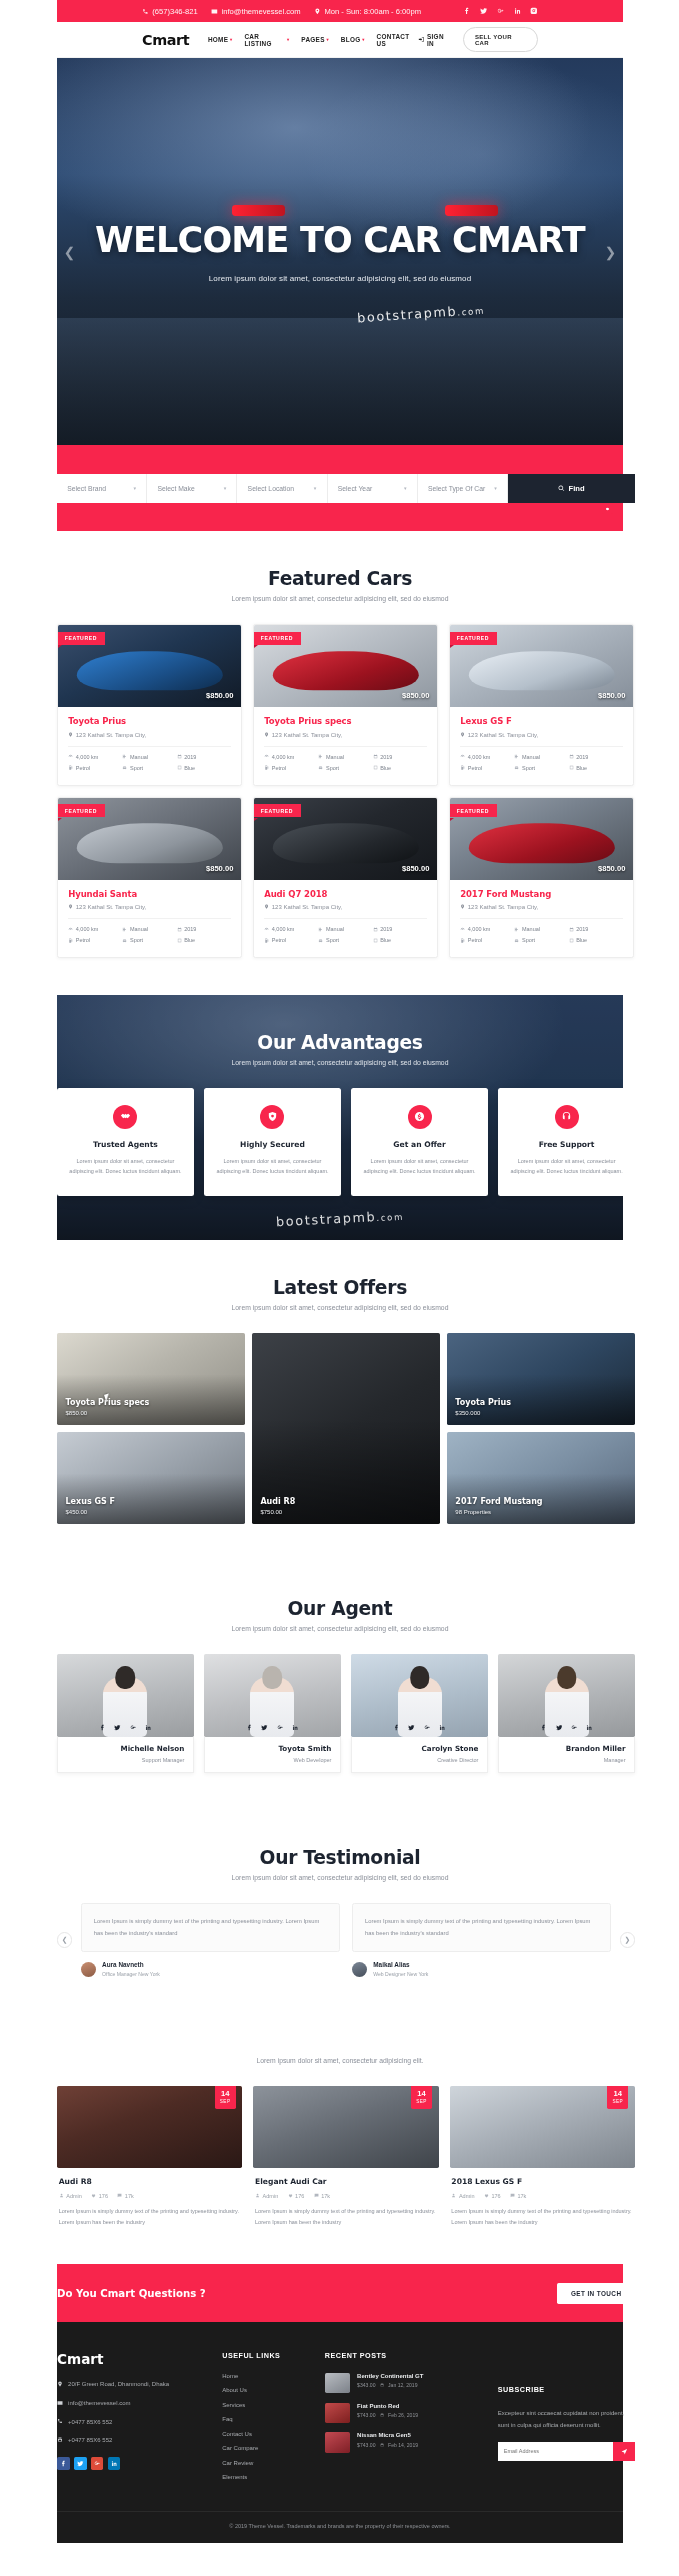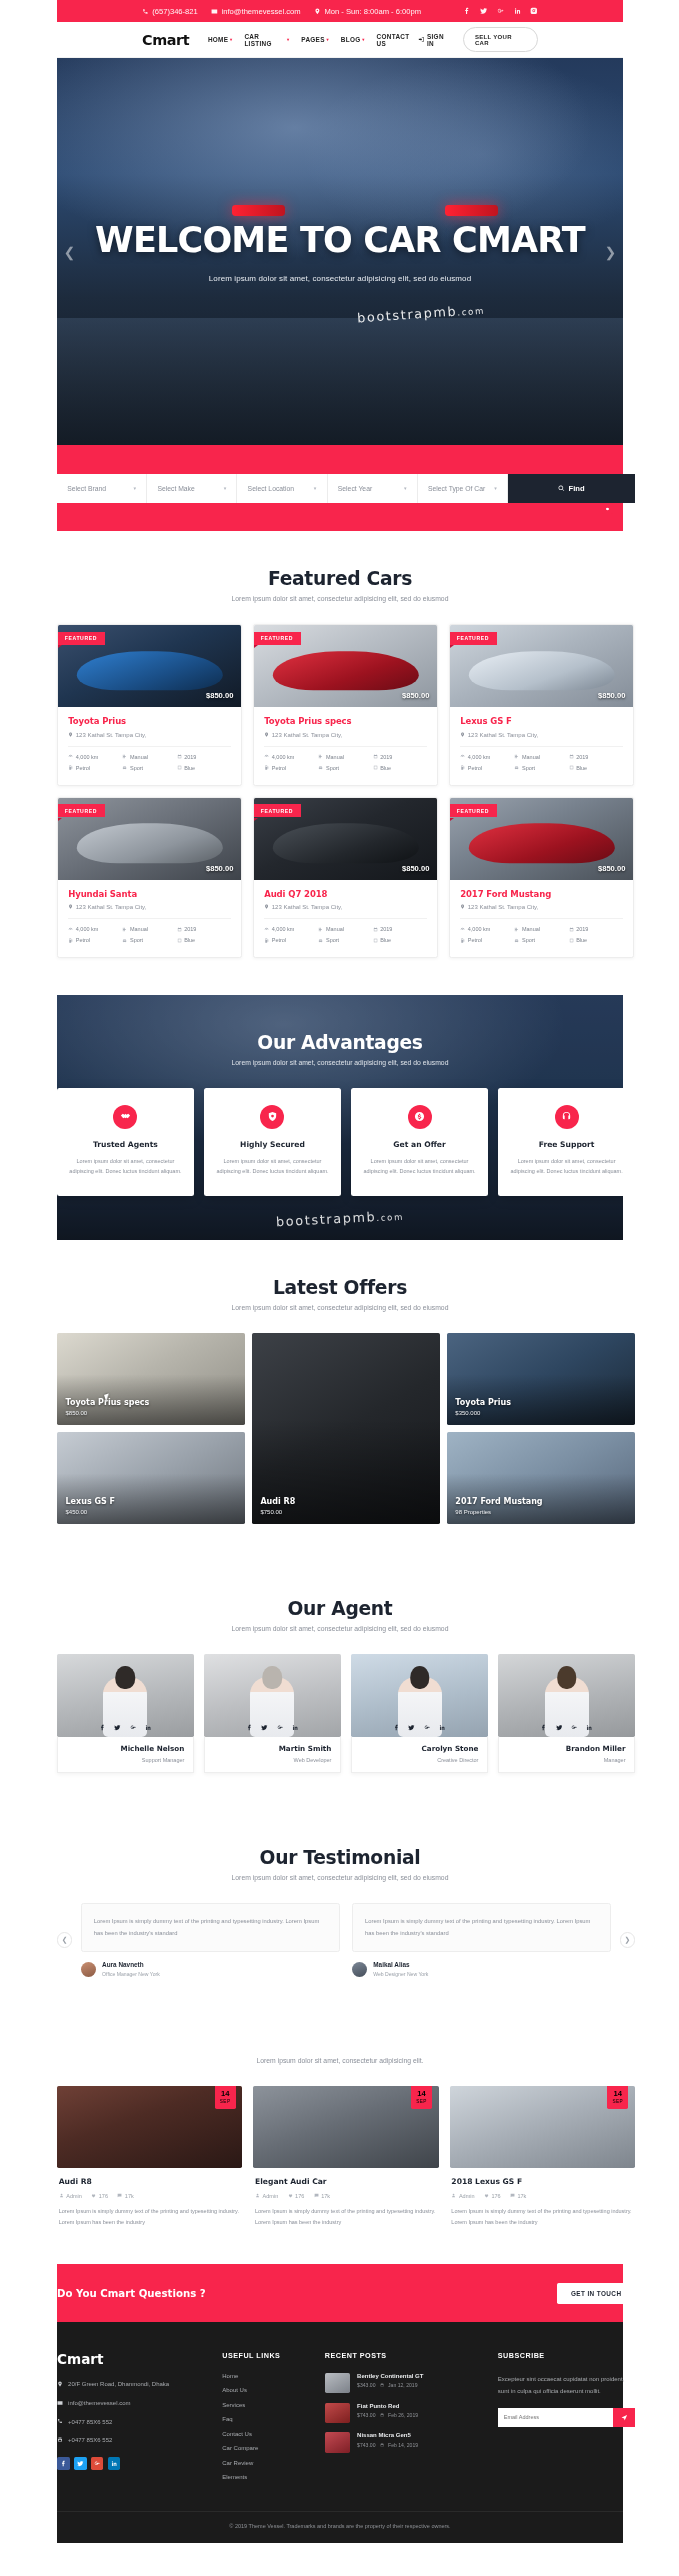--- a/index.html
+++ b/index.html
@@ -276,21 +276,21 @@
   .tauth .ps { font-size:5.1px; color:#9aa0a8; margin-top:2.5px; }
 
   
   .blogs { width:578px; margin:0 auto; display:flex; gap:11px; }
   .blog { flex:1; }
   .blog-img { height:82px; position:relative; overflow:hidden; border-radius:1.7px; }
   .bi-1 { background:linear-gradient(160deg,#6f4036 0%,#4d2b24 40%,#2a1815 100%); }
   .bi-2 { background:linear-gradient(160deg,#8d939b 0%,#676d75 45%,#3f444a 100%); }
   .bi-3 { background:linear-gradient(160deg,#cfd5db 0%,#a9b0b8 45%,#7e858d 100%); }
   .date {
-    position:absolute; right:6.8px; top:0; background:#f8254c; color:#000000;
+    position:absolute; right:6.8px; top:0; background:#f8254c; color:#ffffff;
     text-align:center; padding:4.2px 5.1px 4.2px; border-radius:0 0 1.7px 1.7px;
   }
   .date .d { font-size:7.6px; font-weight:bold; line-height:1; }
   .date .m { font-size:4.7px; letter-spacing:0.4px; margin-top:1.7px; }
   .blog-body { padding:9.3px 1.7px 0; }
   .blog-body h4 { font-size:7.6px; font-weight:bold; color:#1d2430; font-family:"DejaVu Sans", sans-serif;}
   .blog-meta { display:flex; gap:9.3px; margin:6.8px 0 6.8px; }
   .blog-meta span { font-size:5.5px; color:#9aa0a8; display:flex; align-items:center; gap:2.5px; }
   .blog-meta svg { width:5.1px; height:5.1px; fill:#b2b7bf; }
   .blog-body p { font-size:5.5px; color:#8a8f99; line-height:1.95; }
@@ -305,21 +305,21 @@
     background:#fff; color:#1d2430; font-size:6.4px; font-weight:bold; letter-spacing:0.4px;
     padding:6.8px 13.6px; border-radius:1.7px; cursor:pointer;
   }
 
   
   .footer { background:#1b1b1b; padding:29px 0 0; color:#b9bcc0; }
   .foot-in { width:578px; margin:0 auto; display:flex; gap:15.3px; }
   .fc1 { width:153px; }
   .fc2 { width:89px; }
   .fc3 { width:161px; }
-  .fc4 { width:140px; }
+  .fc4 { width:140px;margin-top:34px; }
   .flogo { font-size:13.6px; font-weight:bold; color:#fff; font-family:"DejaVu Sans", sans-serif; margin-bottom:12px; }
   .fline { display:flex; gap:5.1px; align-items:flex-start; font-size:6px; color:#a8abaf; margin-bottom:8.5px; line-height:1.7; }
   .fline svg { width:6px; height:6px; fill:#cfd2d6; flex:0 0 6px; margin-top:1.7px; }
   .fsoc { display:flex; gap:4.2px; margin-top:12px; }
   .fsoc a { width:12.7px; height:12.7px; border-radius:1.7px; display:flex; align-items:center; justify-content:center; }
   .fsoc svg { width:6.8px; height:6.8px; fill:#fff; }
   .fs-fb{background:#3b5998;} .fs-tw{background:#1da1f2;} .fs-gp{background:#dd4b39;} .fs-in{background:#0077b5;}
   .fh { font-size:7.2px; font-weight:bold; color:#fff; letter-spacing:0.5px; margin-bottom:12.7px; }
   .flink { font-size:6px; color:#a8abaf; margin-bottom:8.5px; cursor:pointer; }
   .post { display:flex; gap:6.8px; margin-bottom:9.3px; }
@@ -977,21 +977,21 @@
               </svg>
             <svg viewBox="0 0 24 24">
                 <path d="M8.5 11v2h3.4c-.3 1.4-1.6 2.4-3.4 2.4A3.9 3.9 0 118.5 7.7c1 0 1.9.4 2.6 1l1.5-1.5A6 6 0 008.5 5.5 6.1 6.1 0 108.6 17.7c3.5 0 5.9-2.4 5.9-5.9 0-.3 0-.6-.1-.8H8.5zM20 11h-2V9h-1.5v2h-2v1.5h2v2H18v-2h2V11z"></path>
               </svg>
             <svg viewBox="0 0 24 24">
                 <path d="M5 4a2 2 0 100 4 2 2 0 000-4zM3.4 9.5h3.2V21H3.4V9.5zM9.2 9.5h3.1v1.6h.1c.4-.8 1.5-1.8 3.2-1.8 3 0 3.6 1.9 3.6 4.5V21h-3.2v-6c0-1.4-.3-2.4-1.6-2.4-1.2 0-1.9.8-1.9 2.3V21H9.2V9.5z"></path>
               </svg>
           </div>
         </div>
         <div class="agent-name">
-          <div class="n">Martin Smith</div>
+          <div class="n">Toyota Smith</div>
           <div class="r">Web Developer</div>
         </div>
       </div>
 
       <div class="agent">
         <div class="agent-ph ag-3">
           <div class="agent-person"></div>
           <div class="agent-head hd-dark"></div>
           <div class="agent-soc">
             <svg viewBox="0 0 24 24">

